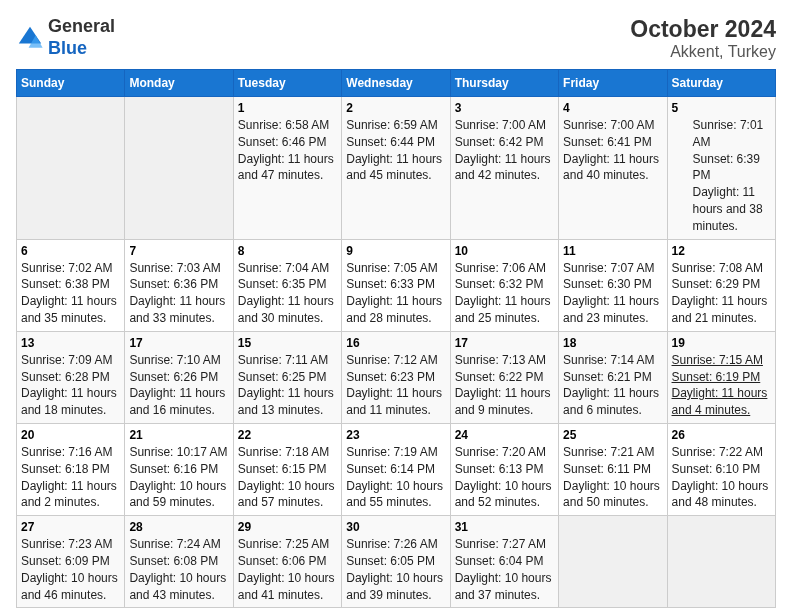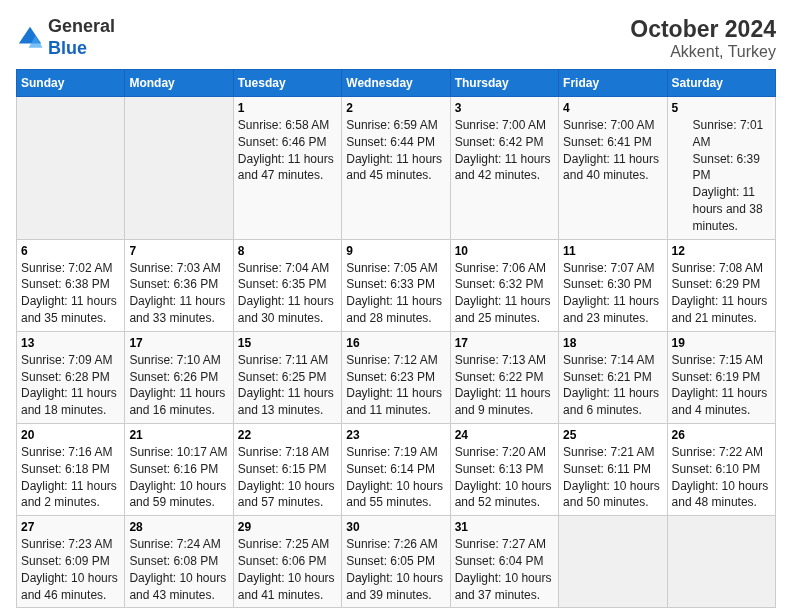--- a/index.html
+++ b/index.html
@@ -230,21 +230,21 @@
 Daylight: 11 hours and 9 minutes.</div>
         </td>
         <td>
           <span class="day-number">18</span>
           <div class="day-info" style="white-space: pre-line;">Sunrise: 7:14 AM
 Sunset: 6:21 PM
 Daylight: 11 hours and 6 minutes.</div>
         </td>
         <td>
           <span class="day-number">19</span>
-          <div class="day-info" style="white-space: pre-line;">Sunrise: 7:15 AM
+          <div class="day-info" style="white-space: pre-line; text-decoration: underline;">Sunrise: 7:15 AM
 Sunset: 6:19 PM
 Daylight: 11 hours and 4 minutes.</div>
         </td>
       </tr>
       <tr>
         <td>
           <span class="day-number">20</span>
           <div class="day-info" style="white-space: pre-line;">Sunrise: 7:16 AM
 Sunset: 6:18 PM
 Daylight: 11 hours and 2 minutes.</div>

